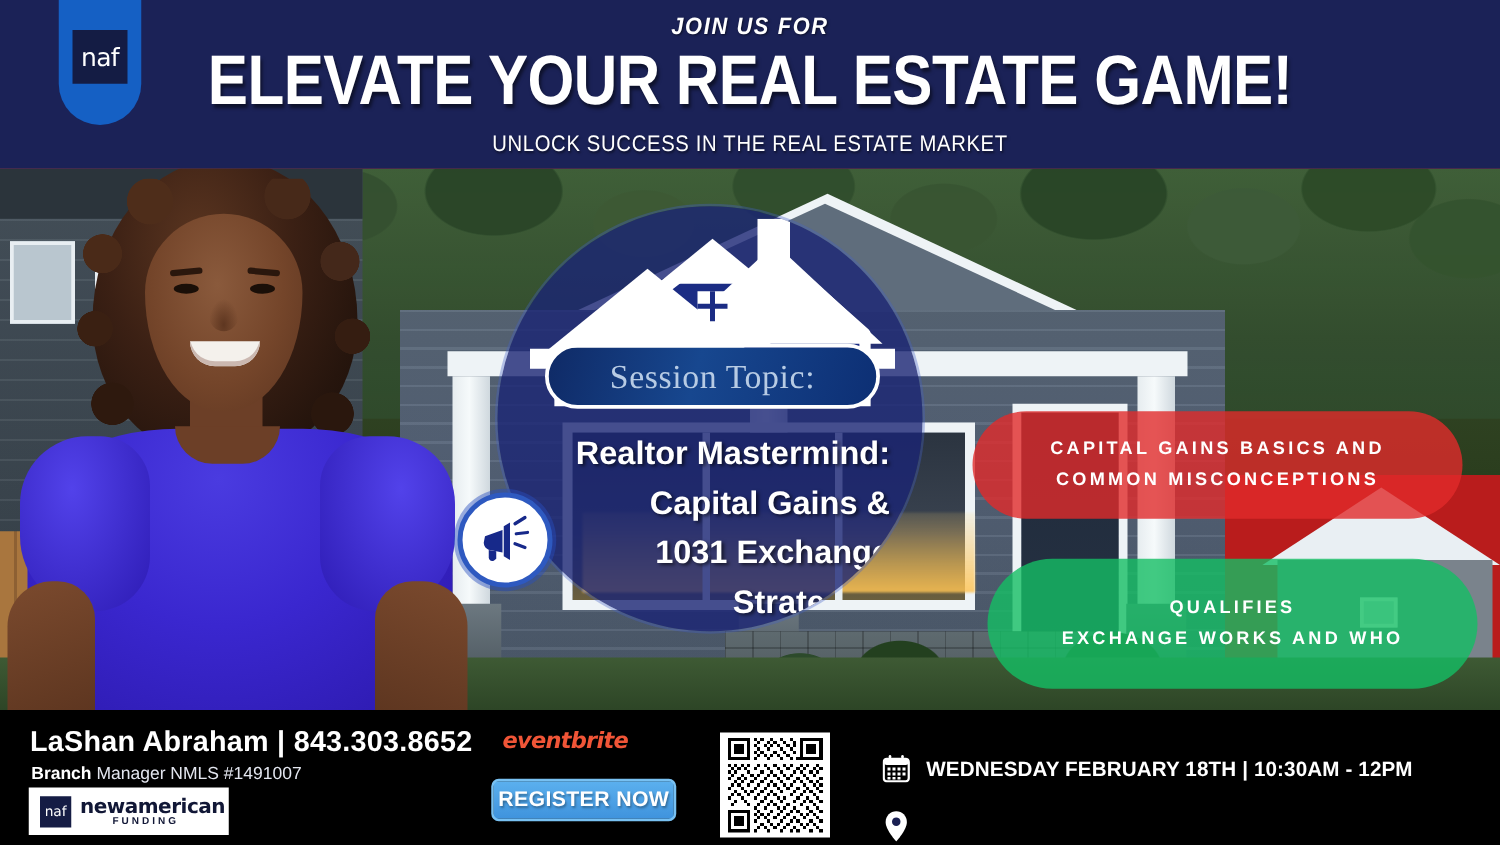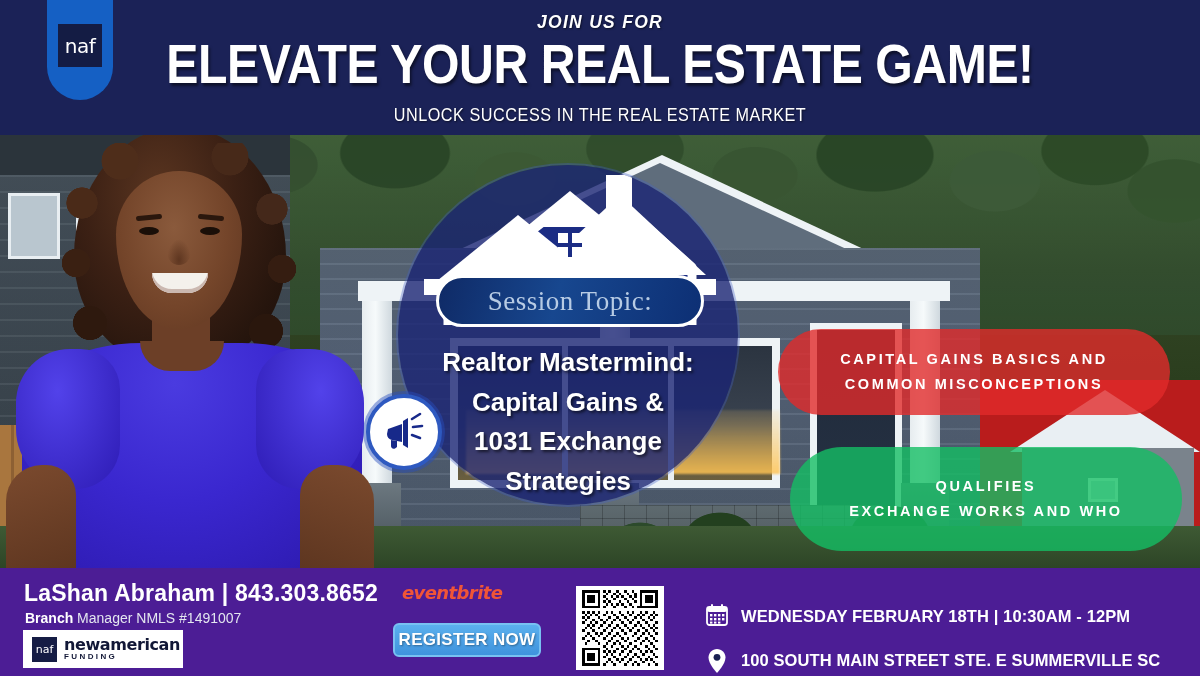--- a/index.html
+++ b/index.html
@@ -336,21 +336,21 @@
   }
   .session-lines {
     position:absolute; left:0; right:0; top:178px;
     text-align:center;
     color:#ffffff;
     font-size:26px; font-weight:bold;
     line-height:1.52;
     text-shadow:2px 2px 3px rgba(0,0,0,.6);
     padding:0 26px;
   }
-  .session-lines div { white-space:nowrap; }
+  .session-lines div { white-space:nowrap;text-align:right; }
 
   
   .pill {
     position:absolute;
     border-radius:60px;
     display:flex; align-items:center; justify-content:center;
     text-align:center;
     color:#ffffff;
     font-weight:bold;
     font-size:14.5px;
@@ -358,21 +358,21 @@
     line-height:1.72;
     padding:0 32px;
   }
   .pill.red   { left:778px; top:194px;  width:392px; height:86px;  background:rgba(225,42,42,.80); }
   .pill.green { left:790px; top:312px;  width:392px; height:104px; background:rgba(20,190,100,.80); }
   .pill span { display:block; }
 
   
   .footer {
     position:absolute; left:0; top:568px; width:1200px; height:108px;
-    background:#4c1d95;
+    background:#000000;
   }
   .ft-name {
     position:absolute; left:24px; top:12px;
     color:#ffffff; font-size:23px; font-weight:bold; letter-spacing:.2px;
   }
   .ft-title {
     position:absolute; left:25px; top:42px;
     color:#e3e6ef; font-size:14px;
   }
   .ft-title b { color:#ffffff; }
@@ -387,21 +387,21 @@
     display:flex; align-items:center; justify-content:center;
     color:#fff; font-size:11px;
     font-family:"DejaVu Sans", sans-serif;
   }
   .naf-footer-logo .txt { line-height:1.02; }
   .naf-footer-logo .t1 {
     font-size:16px; font-weight:bold; color:#111736; letter-spacing:-.4px;
     font-family:"DejaVu Sans", sans-serif;
   }
   .naf-footer-logo .t2 {
-    font-size:8px; font-weight:bold; color:#111736; letter-spacing:2.4px;
+    font-size:8px; font-weight:bold; color:#111736; letter-spacing:2.4px;margin-left:26px;
   }
   .eventbrite {
     position:absolute; left:402px; top:14px;
     font-size:18px; font-weight:bold; color:#f05537;
     letter-spacing:-.6px;
     font-family:"DejaVu Sans", sans-serif;
     font-style:italic;
   }
   .register-btn {
     position:absolute; left:393px; top:55px; width:148px; height:34px;
@@ -669,17 +669,16 @@
       </span>
       <span class="txt">WEDNESDAY FEBRUARY 18TH | 10:30AM - 12PM</span>
     </div>
     <div class="ft-row">
       <span class="ico">
         <svg width="22" height="26" viewBox="0 0 22 26" fill="#ffffff">
           <path d="M11 1C6.3 1 2.5 4.8 2.5 9.5C2.5 16 11 25 11 25S19.5 16 19.5 9.5C19.5 4.8 15.7 1 11 1Z"></path>
           <circle cx="11" cy="9.3" r="3.4" fill="#191f52"></circle>
         </svg>
       </span>
-      <span class="txt">100 SOUTH MAIN STREET STE. E SUMMERVILLE SC</span>
     </div>
   </div>
 
 </div>
 
 </body></html>

